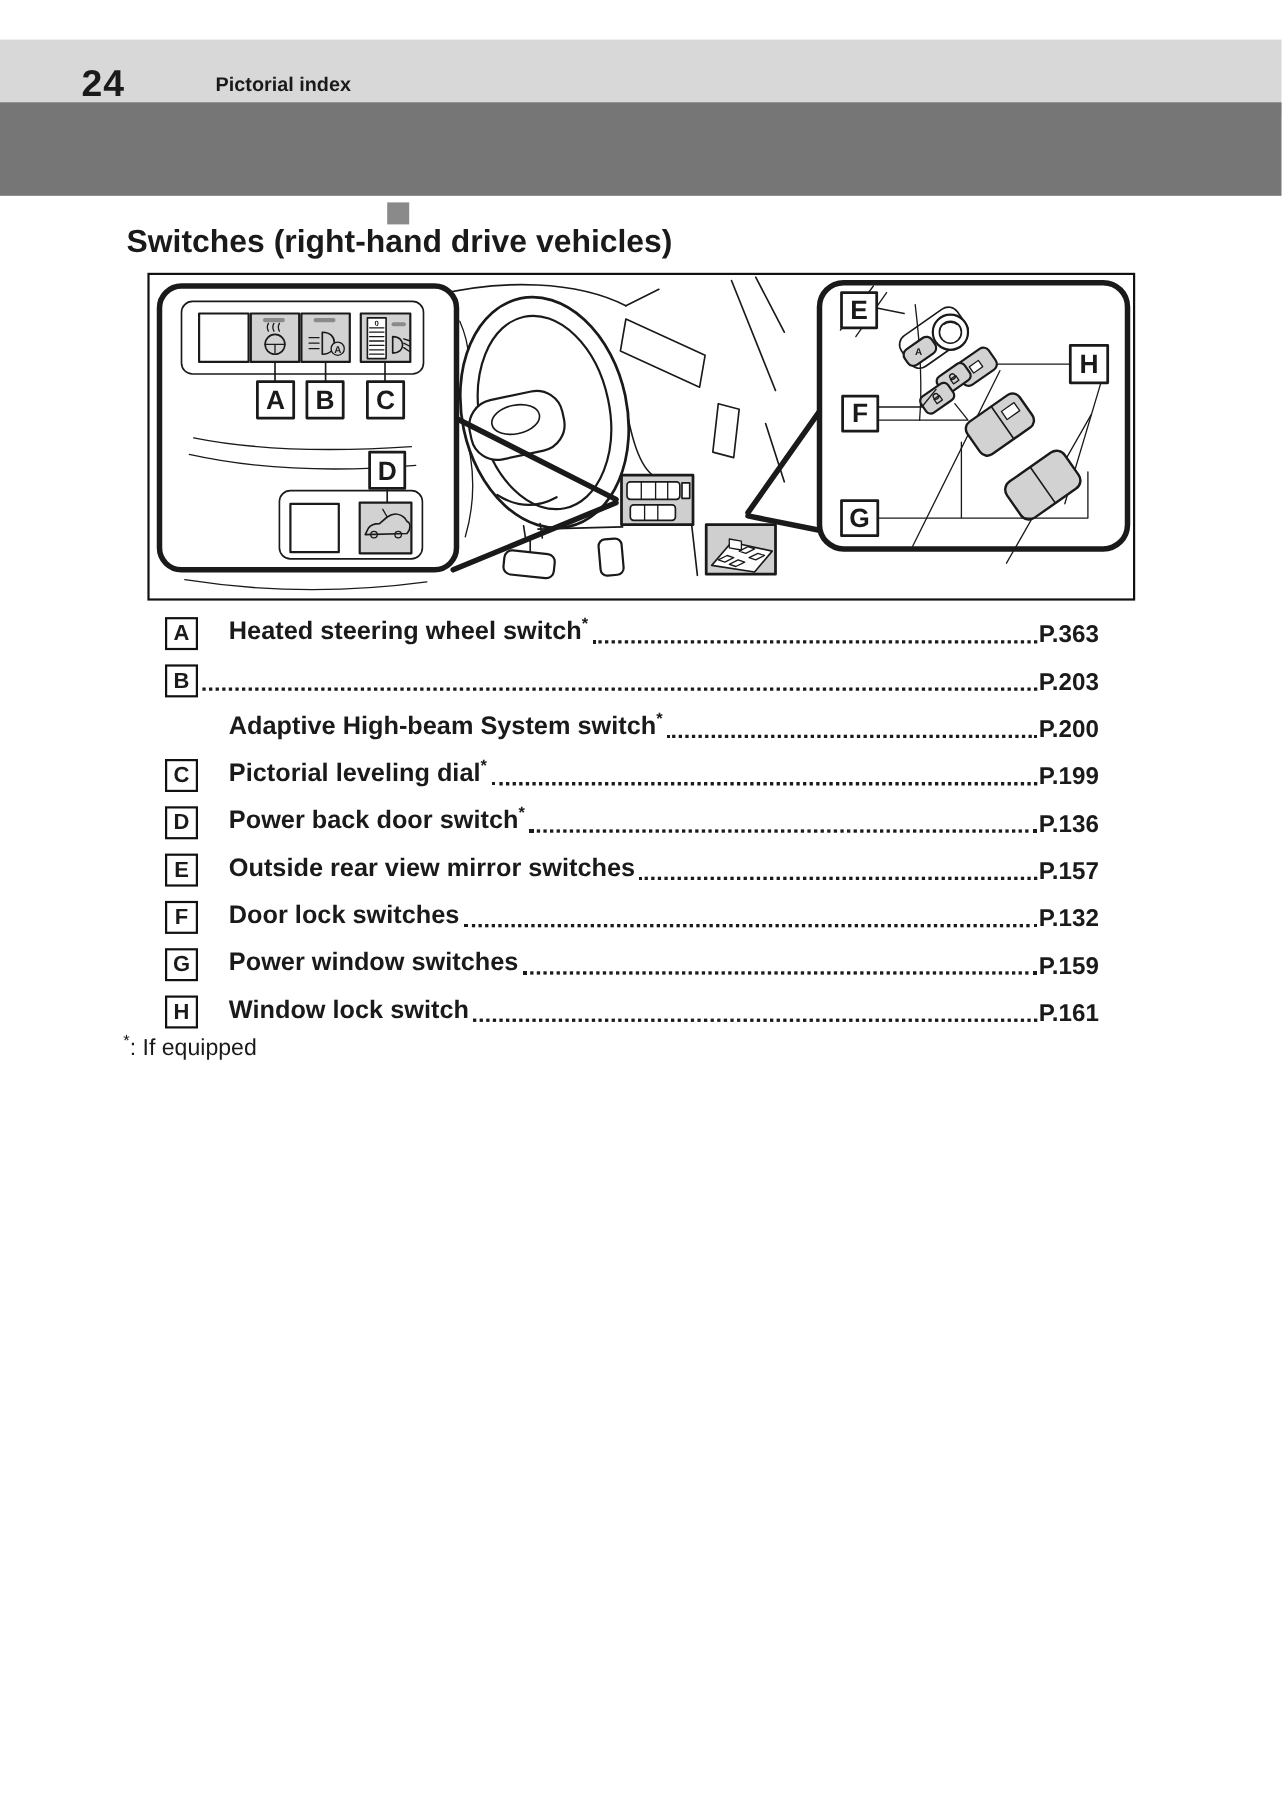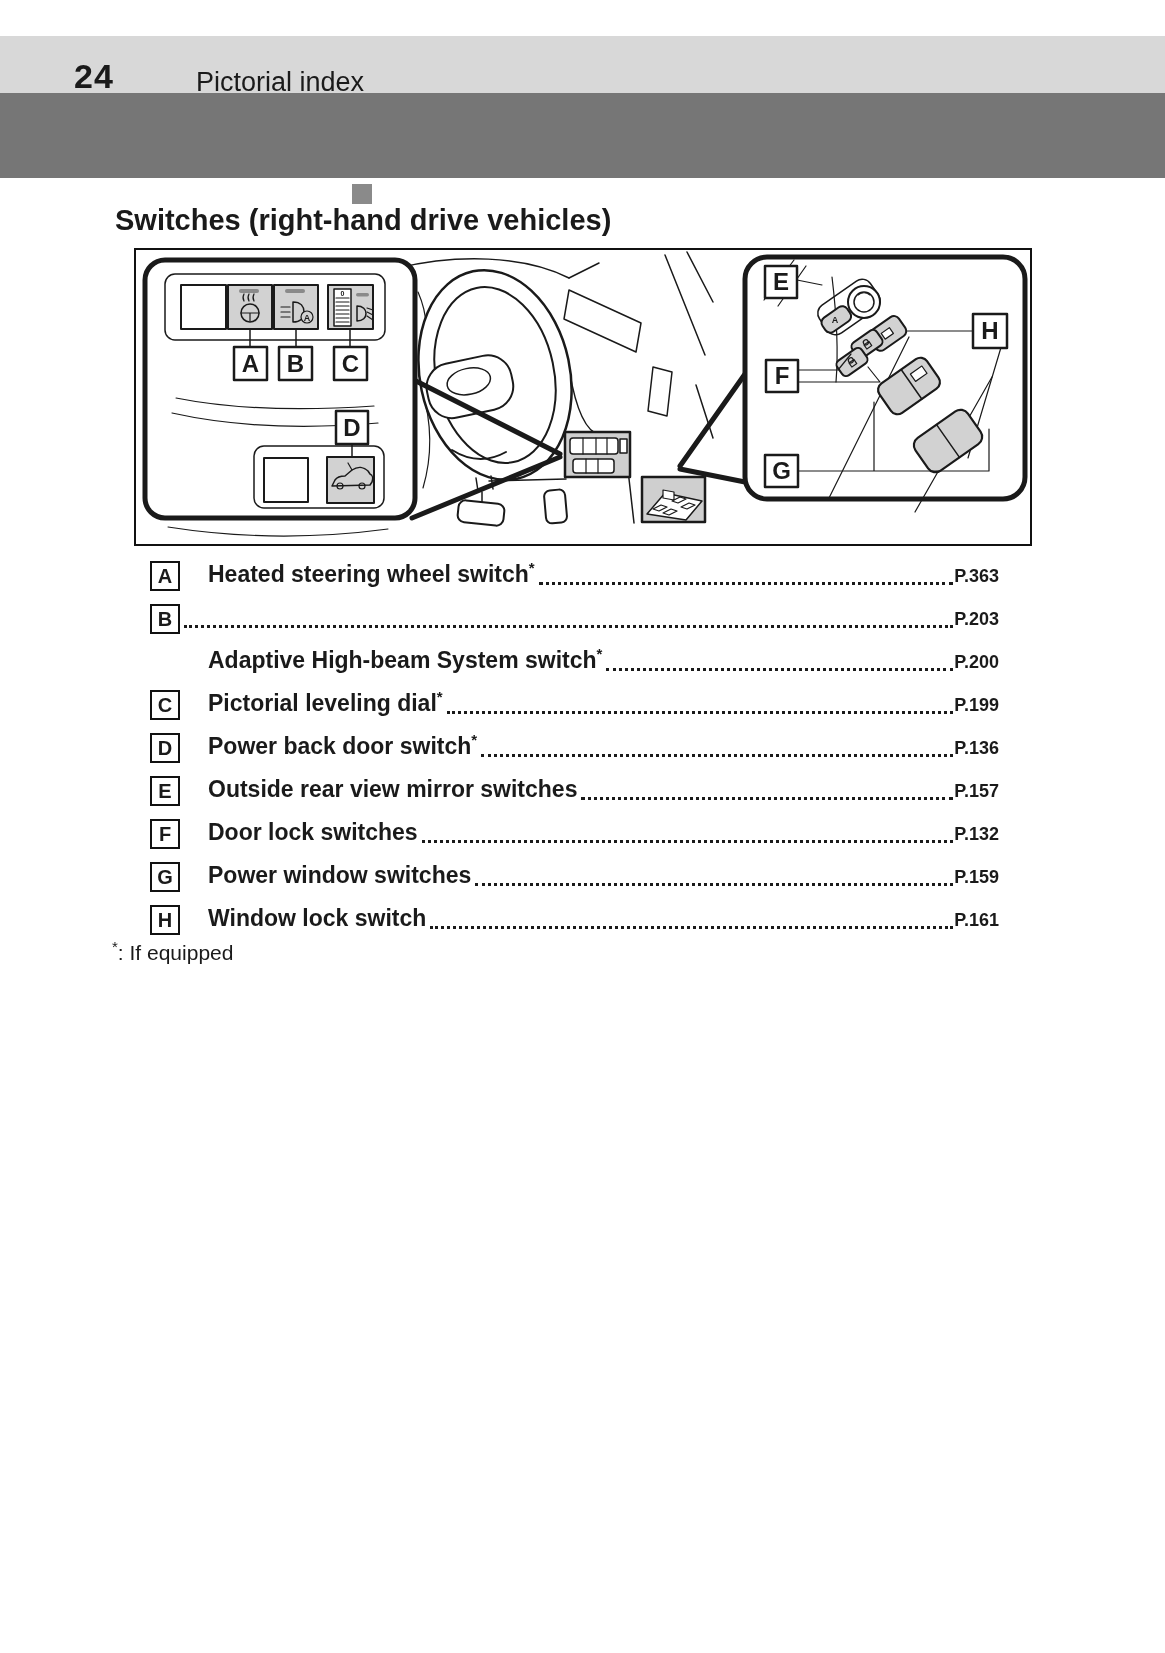--- a/index.html
+++ b/index.html
@@ -10,35 +10,35 @@
     --bullet:#8a8a8a;
     --text:#1a1a1a;
   }
   html,body{margin:0;padding:0;}
   body{
     width:1165px;height:1653px;position:relative;background:#fff;
     font-family:"Liberation Sans",sans-serif;color:var(--text);overflow:hidden;
   }
   .header-bar{position:absolute;left:0;top:8px;width:100%;height:68px;background:var(--header-bar);margin-top:28px;}
   .page-num{position:absolute;left:74px;top:21px;font-size:34px;font-weight:bold;letter-spacing:1px;}
-  .header-title{position:absolute;left:196px;top:31px;font-size:27px;font-weight:normal;text-align:center;}
+  .header-title{position:absolute;left:196px;top:31px;font-size:18px;font-weight:bold;text-align:center;}
   .band{position:absolute;left:0;top:93px;width:100%;height:85px;background:var(--band);}
   .section-title{position:absolute;left:115px;top:184px;display:flex;align-items:center;font-size:29px;font-weight:bold;white-space:nowrap;flex-direction:column;}
   .bullet{width:20px;height:20px;background:var(--bullet);margin-right:3px;flex:0 0 20px;}
   .diagram{position:absolute;left:134px;top:248px;width:894px;height:294px;border:2px solid #111;background:#fff;}
   .diagram svg{display:block;width:100%;height:100%;}
 
   .list{position:absolute;left:150px;top:561px;width:849px;}
   .row{display:flex;align-items:flex-end;height:30px;margin-bottom:13px;}
   .lbox{box-sizing:border-box;width:30px;height:30px;border:2px solid #111;background:#fff;
         font-size:20px;font-weight:bold;display:flex;align-items:center;justify-content:center;flex:0 0 30px;}
   .lbl{margin-left:28px;font-size:23px;font-weight:bold;line-height:29px;white-space:nowrap;}
   .ast{font-size:15px;font-weight:bold;position:relative;top:-9px;}
   .leader{flex:1;border-bottom:3.5px dotted var(--text);margin:0 1px 6px 4px;min-width:20px;}
-  .pref{font-size:18px;font-weight:bold;line-height:29px;}
+  .pref{font-size:22px;font-weight:bold;line-height:29px;}
   .footnote{position:absolute;left:112px;top:941px;font-size:21px;}
   .footnote .sym{font-size:15px;position:relative;top:-8px;}
 
   
   .s1{stroke-width:1.2}.s15{stroke-width:1.5}.s2{stroke-width:2}.s22{stroke-width:2.2}
   .s25{stroke-width:2.5}.s5{stroke-width:5}
   .fd{fill:#8a8a8a;stroke:none}
   .cl{font:bold 24px "Liberation Sans",sans-serif;text-anchor:middle;fill:var(--text);stroke:none}
   .tiny{font:bold 9px "Liberation Sans",sans-serif;text-anchor:middle;fill:var(--text);stroke:none}
   .tiny6{font:bold 7px "Liberation Sans",sans-serif;text-anchor:middle;fill:var(--text);stroke:none}

